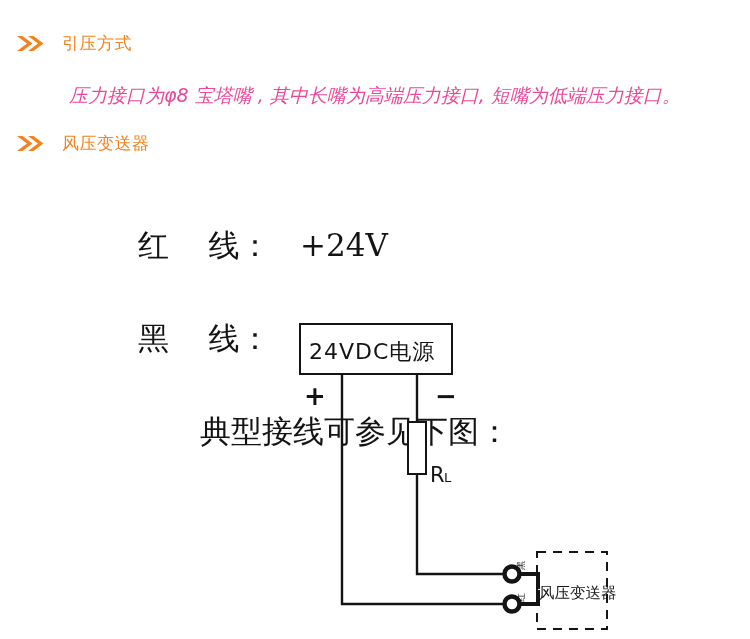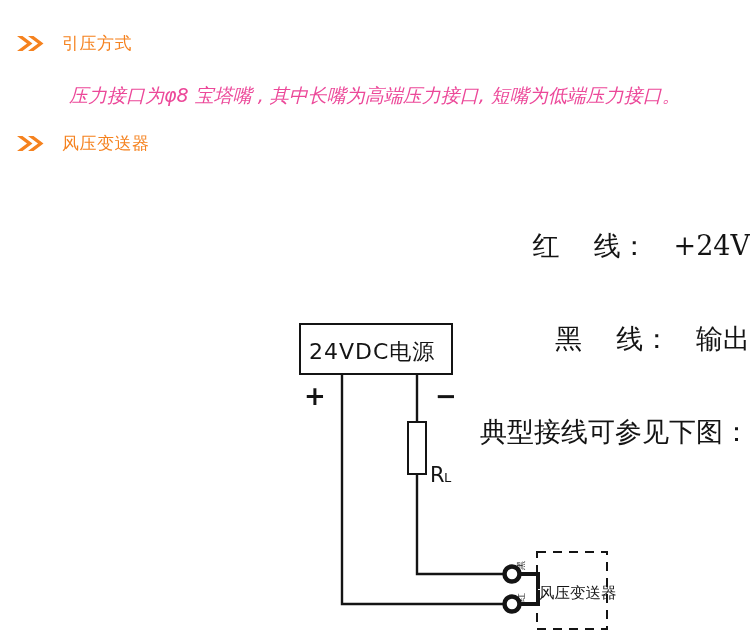--- a/index.html
+++ b/index.html
@@ -54,25 +54,24 @@
     font-style: italic;
   }
 
   
   .wiring-block {
     position: absolute;
     left: 0;
     top: 168px;
     width: 750px;
     font-family: "DejaVu Serif", serif;
-    font-size: 27px;
+    font-size: 31px;
     line-height: 31px;
     color: #141414;
     white-space: pre;
-    text-align: right;
   }
   .wiring-line { display: block; }
   .wl-1 { padding-left: 138px; }
   .wl-2 { padding-left: 138px; }
   .wl-3 { padding-left: 200px; }
 
   
   #wiring-diagram {
     position: absolute;
     left: 280px;

